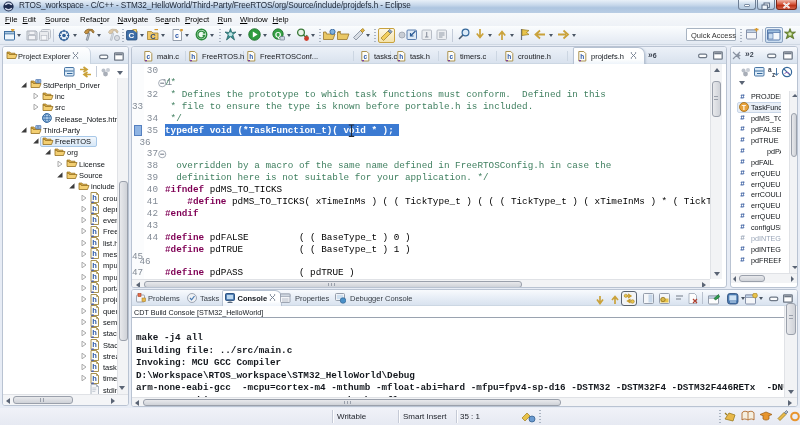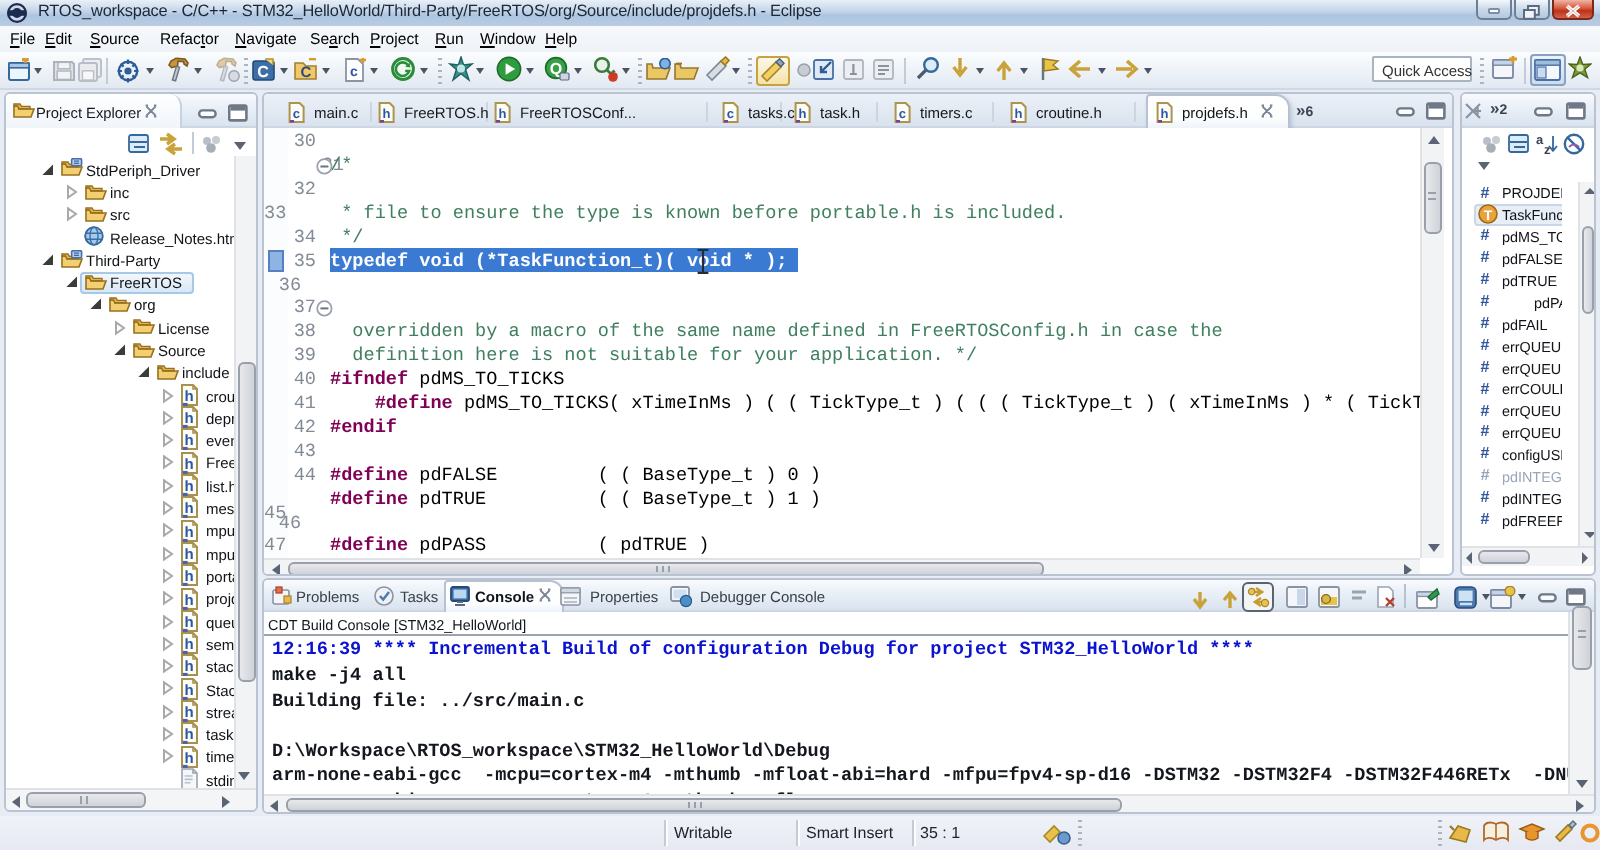--- a/index.html
+++ b/index.html
@@ -588,20 +588,21 @@
 <svg class="abs" style="left:581px;top:4px" width="10" height="9">
       <rect x="0.6" y="0.8" width="8.6" height="7.4" rx="0.8" fill="#fff" stroke="#6e7886" stroke-width="1.3"></rect>
       <rect x="1.3" y="1.5" width="7.2" height="1.8" fill="#6e7886"></rect>
     </svg>
 <div class="abs" style="left:0;top:17px;width:578px;height:215px;background:#fff;overflow:hidden">
 <div class="abs" style="left:0;top:0;width:12px;height:215px;background:#fbfcfd"></div>
 <div class="code" style="left:0px;top:1.1px;width:26px;text-align:right;color:#838b96">30</div>
 <div class="code" style="left:0px;top:13.0px;width:40px;text-align:right;color:#838b96">31</div>
 <div class="code" style="left:33px;top:13.0px"><span style="color:#3f7f5f">/*</span></div>
 <div class="code" style="left:0px;top:24.9px;width:26px;text-align:right;color:#838b96">32</div>
+<div class="code" style="left:33px;top:24.9px"><span style="color:#3f7f5f"> * Defines the prototype to which task functions must conform.  Defined in this</span></div>
 <div class="code" style="left:0px;top:36.8px;width:26px;text-align:left;color:#838b96">33</div>
 <div class="code" style="left:33px;top:36.8px"><span style="color:#3f7f5f"> * file to ensure the type is known before portable.h is included.</span></div>
 <div class="code" style="left:0px;top:48.6px;width:26px;text-align:right;color:#838b96">34</div>
 <div class="code" style="left:33px;top:48.6px"><span style="color:#3f7f5f"> */</span></div>
 <div class="code" style="left:0px;top:60.5px;width:26px;text-align:right;color:#838b96">35</div>
 <div class="abs" style="left:32.5px;top:59.9px;width:234px;height:12.4px;background:#3b7ad2"></div>
 <div class="code" style="left:33px;top:60.5px;color:#fff;font-weight:bold">typedef void (*TaskFunction_t)( void * );</div>
 <div class="code" style="left:0px;top:72.5px;width:26px;text-align:center;color:#838b96">36</div>
 <div class="code" style="left:0px;top:84.3px;width:26px;text-align:right;color:#838b96">37</div>
 <div class="code" style="left:0px;top:96.2px;width:26px;text-align:right;color:#838b96">38</div>
@@ -841,23 +842,23 @@
 <svg class="abs" style="left:637px;top:4px" width="10" height="9">
       <rect x="0.6" y="3.2" width="8.2" height="3.4" rx="1.6" fill="#fbfcfd" stroke="#6e7886" stroke-width="1.2"></rect>
     </svg>
 <svg class="abs" style="left:650.5px;top:4px" width="10" height="9">
       <rect x="0.6" y="0.8" width="8.6" height="7.4" rx="0.8" fill="#fff" stroke="#6e7886" stroke-width="1.3"></rect>
       <rect x="1.3" y="1.5" width="7.2" height="1.8" fill="#6e7886"></rect>
     </svg>
 <div class="abs" style="left:0;top:16px;width:652px;height:91px;background:#fff;overflow:hidden">
 <div class="t" style="left:2px;top:1.5px;font-size:7.2px;color:#14181e">CDT Build Console [STM32_HelloWorld]</div>
 <div class="abs" style="left:0;top:10.5px;width:652px;height:1px;background:#9aa3b0"></div>
-<div class="cons" style="left:4px;top:13.4px;color:#0c13cf">12:16:39 **** Incremental Build of configuration Debug for project STM32_HelloWorld ****</div>
 <div class="cons" style="left:4px;top:25.9px;color:#14181e">make -j4 all</div>
 <div class="cons" style="left:4px;top:38.5px;color:#14181e">Building file: ../src/main.c</div>
+<div class="cons" style="left:4px;top:51.0px;color:#14181e">Invoking: MCU GCC Compiler</div>
 <div class="cons" style="left:4px;top:63.5px;color:#14181e">D:\Workspace\RTOS_workspace\STM32_HelloWorld\Debug</div>
 <div class="cons" style="left:4px;top:76.0px;color:#14181e">arm-none-eabi-gcc  -mcpu=cortex-m4 -mthumb -mfloat-abi=hard -mfpu=fpv4-sp-d16 -DSTM32 -DSTM32F4 -DSTM32F446RETx  -DNUCLEO_F446RE -DDEBUG</div>
 <div class="cons" style="left:4px;top:88.6px;color:#14181e">arm-none-eabi-gcc  -mcpu=cortex-m4 -mthumb -mfloa</div>
 </div>
 <div class="vsb" style="left:652px;top:16px;width:13px;height:91px"></div>
 <div class="sarr" style="left:656px;top:20px;border-left:3.4px solid transparent;border-right:3.4px solid transparent;border-bottom:4px solid #5a6474"></div>
 <div class="thumb" style="left:653.5px;top:13px;width:10px;height:32px"></div>
 <div class="abs" style="left:656.5px;top:25px;width:4px;height:6px;background:repeating-linear-gradient(#9aa0ab 0 1px,transparent 1px 3px)"></div>
 <div class="sarr" style="left:656px;top:100px;border-left:3.4px solid transparent;border-right:3.4px solid transparent;border-top:4px solid #5a6474"></div>
 <div class="hsb" style="left:0;top:107px;width:665px;height:10px"></div>

